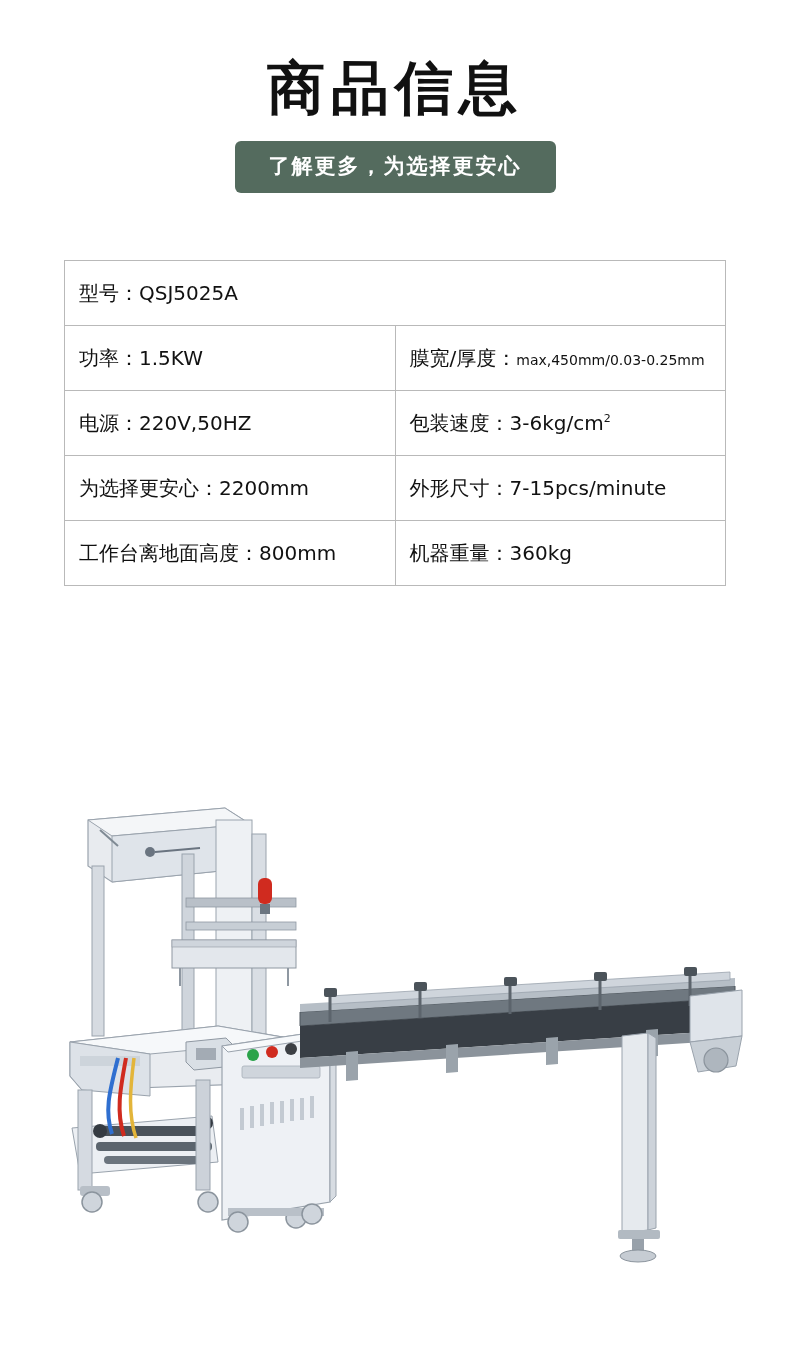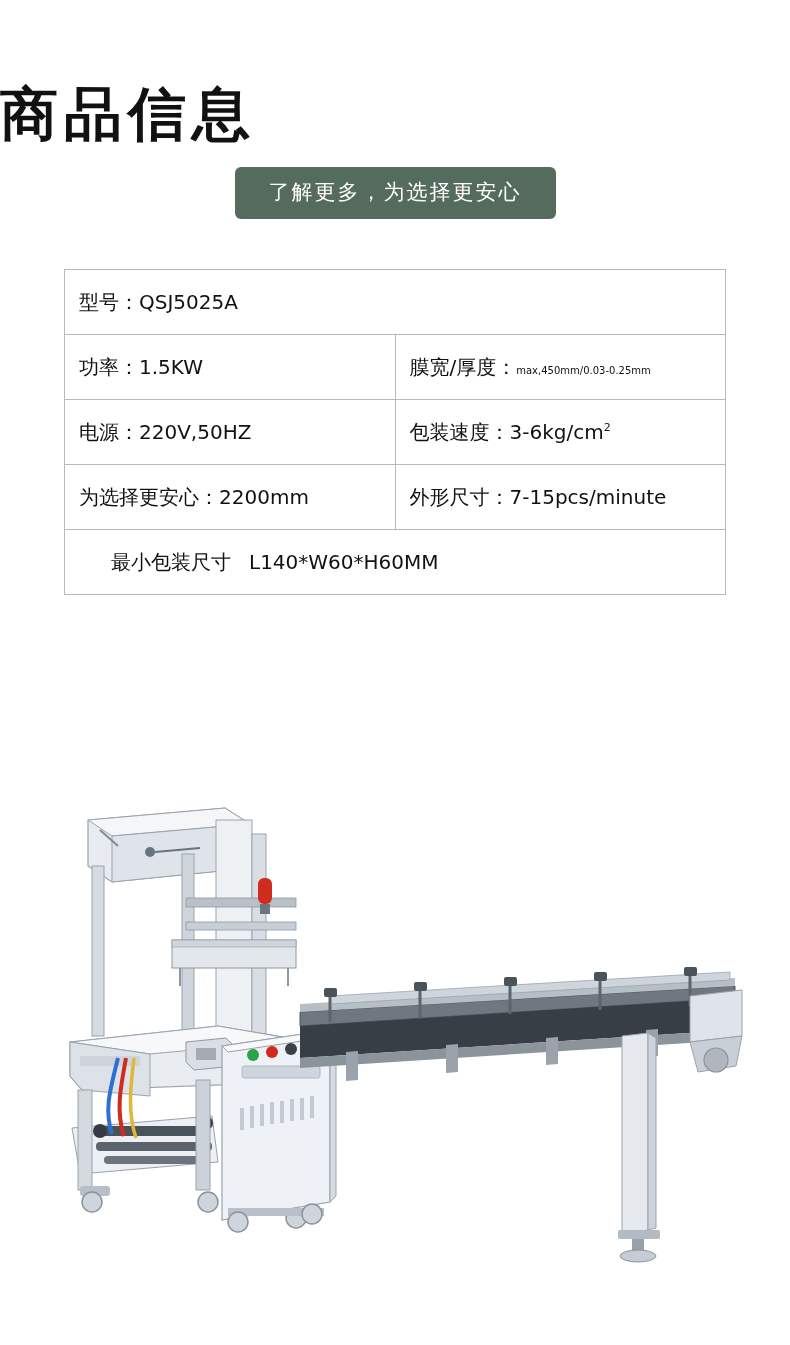--- a/index.html
+++ b/index.html
@@ -16,21 +16,22 @@
     overflow: hidden;
   }
   .page {
     width: 790px;
     height: 1345px;
     position: relative;
     background: #ffffff;
   }
   
   .header {
-    padding-top: 84px;
+    padding-top: 58px;
+    text-align: center;
   }
   .main-title {
     font-size: 58px;
     font-weight: bold;
     letter-spacing: 6px;
     color: #111111;
     line-height: 1.05;
     margin: 0;
     font-family: "DejaVu Sans", "Liberation Sans", sans-serif;
   }
@@ -41,44 +42,45 @@
   }
   .subtitle {
     background: #546b5e;
     color: #ffffff;
     font-size: 21px;
     letter-spacing: 2px;
     padding: 11px 34px 13px 34px;
     border-radius: 6px;
     display: inline-block;
     font-family: "DejaVu Sans", "Liberation Sans", sans-serif;
+    font-weight: bold;
   }
   
   .spec-table {
     position: absolute;
     left: 64px;
-    top: 269px;
+    top: 260px;
     width: 662px;
     border-collapse: collapse;
     table-layout: fixed;
   }
   .spec-table td {
     border: 1px solid #b9b9b9;
     height: 64px;
     vertical-align: middle;
     font-size: 20px;
     padding: 0 14px;
     font-family: "DejaVu Sans", "Liberation Sans", sans-serif;
     color: #111111;
   }
   td.label-cell {
     font-size: 20px;
   }
   .small-val {
-    font-size: 10px;
+    font-size: 14px;
     letter-spacing: 0px;
     text-align: right;
   }
   .indent-label {
     padding-left: 32px;
   }
   .gap-val {
     padding-left: 18px;
   }
   sup {
@@ -139,27 +141,30 @@
 
       <tr>
         <td>
           <span>为选择更安心：</span><span>2200mm</span>
         </td>
         <td>
           <span>外形尺寸：</span><span>7-15pcs/minute</span>
         </td>
       </tr>
 
-
-
-      <tr>
-        <td colspan="2">
-          <span class="indent-label">最小包装尺寸</span><span class="gap-val">L140*W60*H60MM</span>
-        </td>
-      </tr>
+      <tr>
+        <td>
+          <span>工作台离地面高度：</span><span>800mm</span>
+        </td>
+        <td>
+          <span>机器重量：</span><span>360kg</span>
+        </td>
+      </tr>
+
+
 
 
     </tbody>
   </table>
 
   <div class="photo">
     <svg width="790" height="555" viewBox="0 0 790 555" xmlns="http://www.w3.org/2000/svg">
       <rect x="0" y="0" width="790" height="555" fill="#ffffff"></rect>
 
       <polygon points="88,30 225,18 250,34 250,78 112,92 88,76" fill="#e8ebef" stroke="#9aa3ad" stroke-width="1.2"></polygon>

